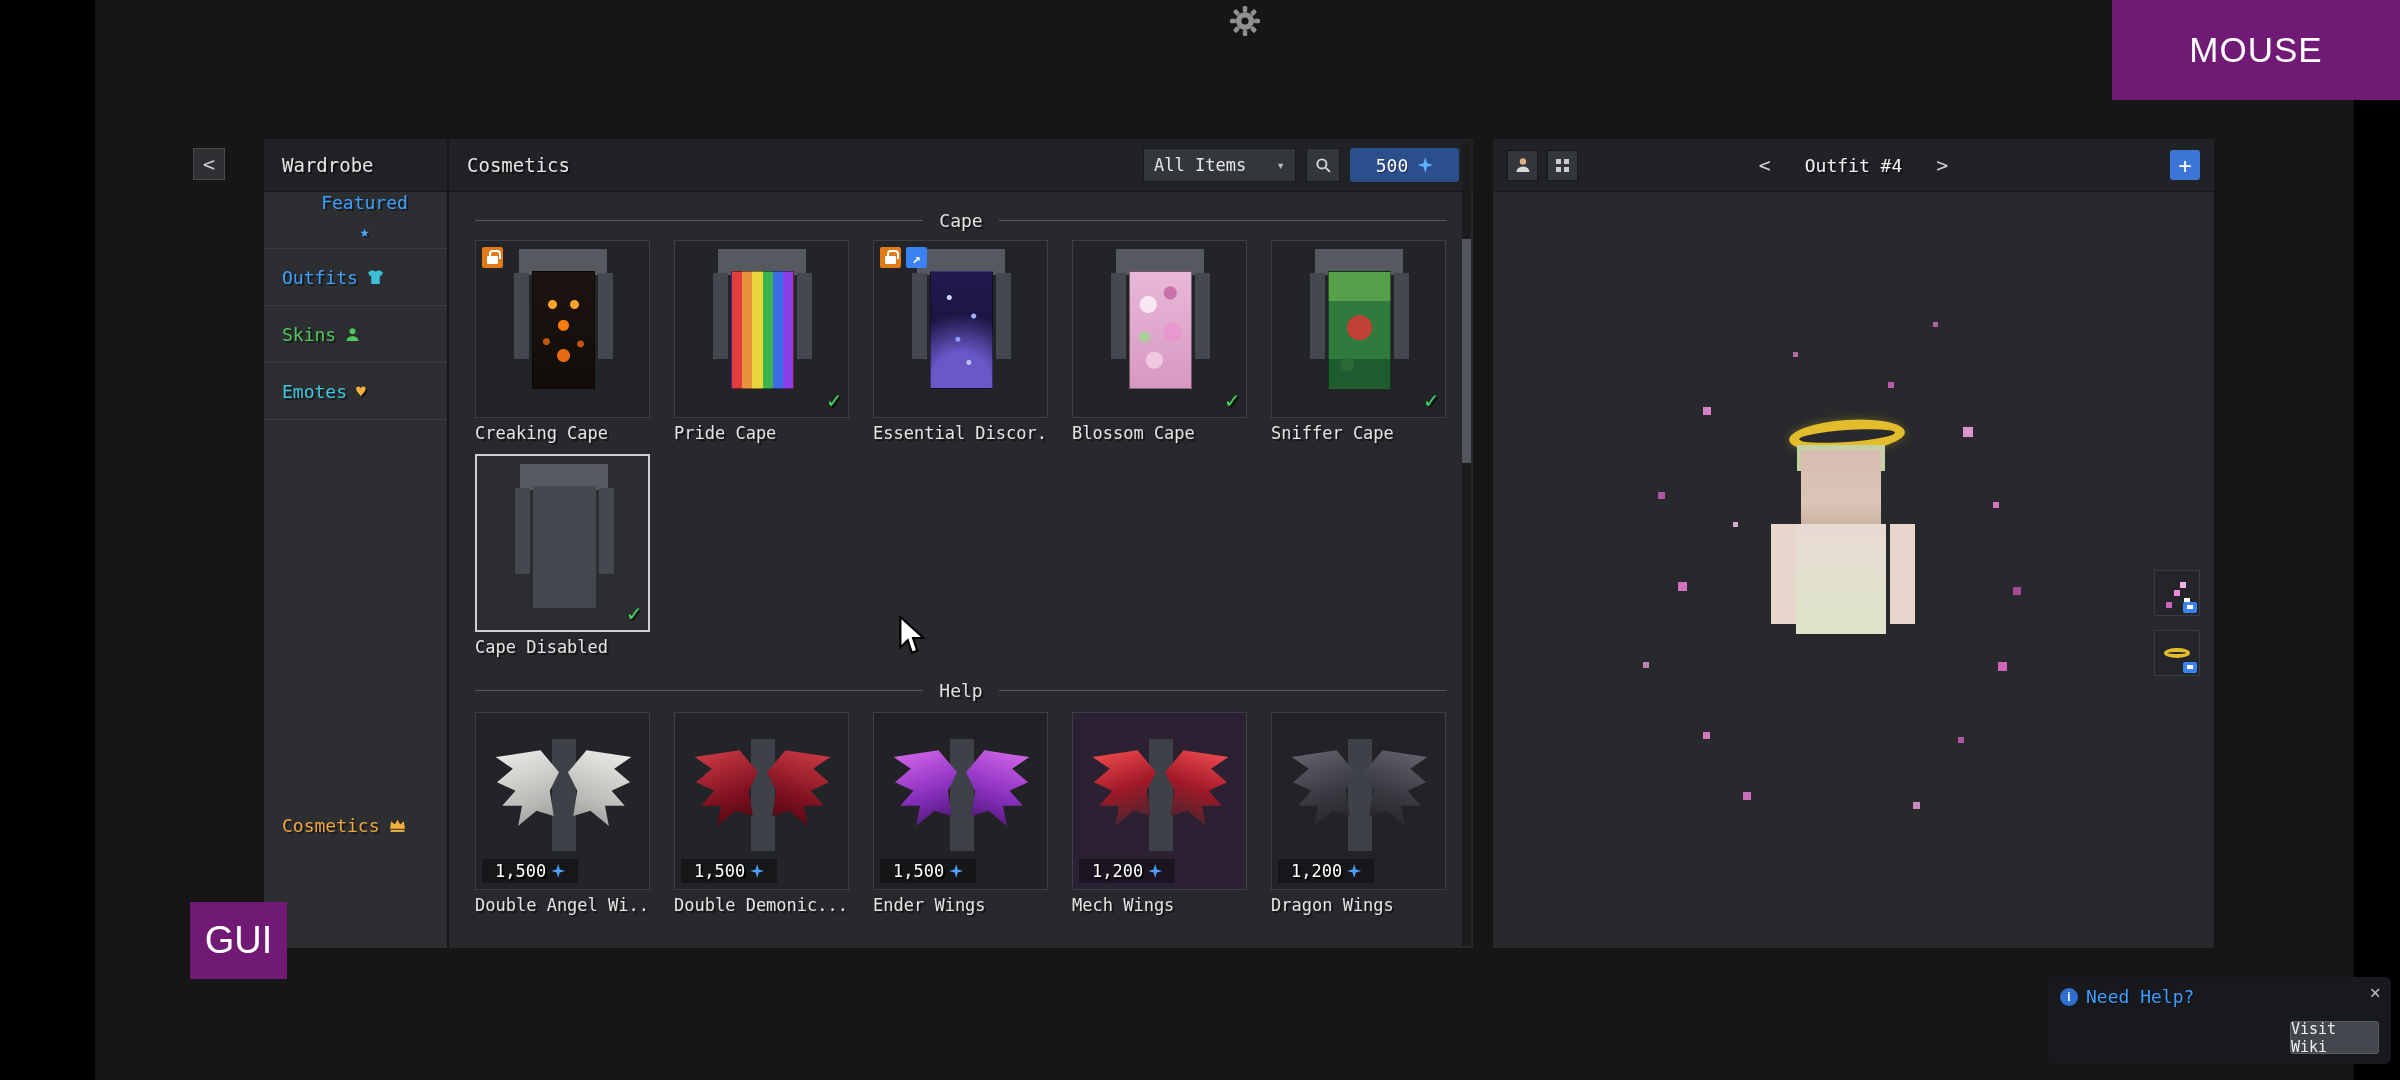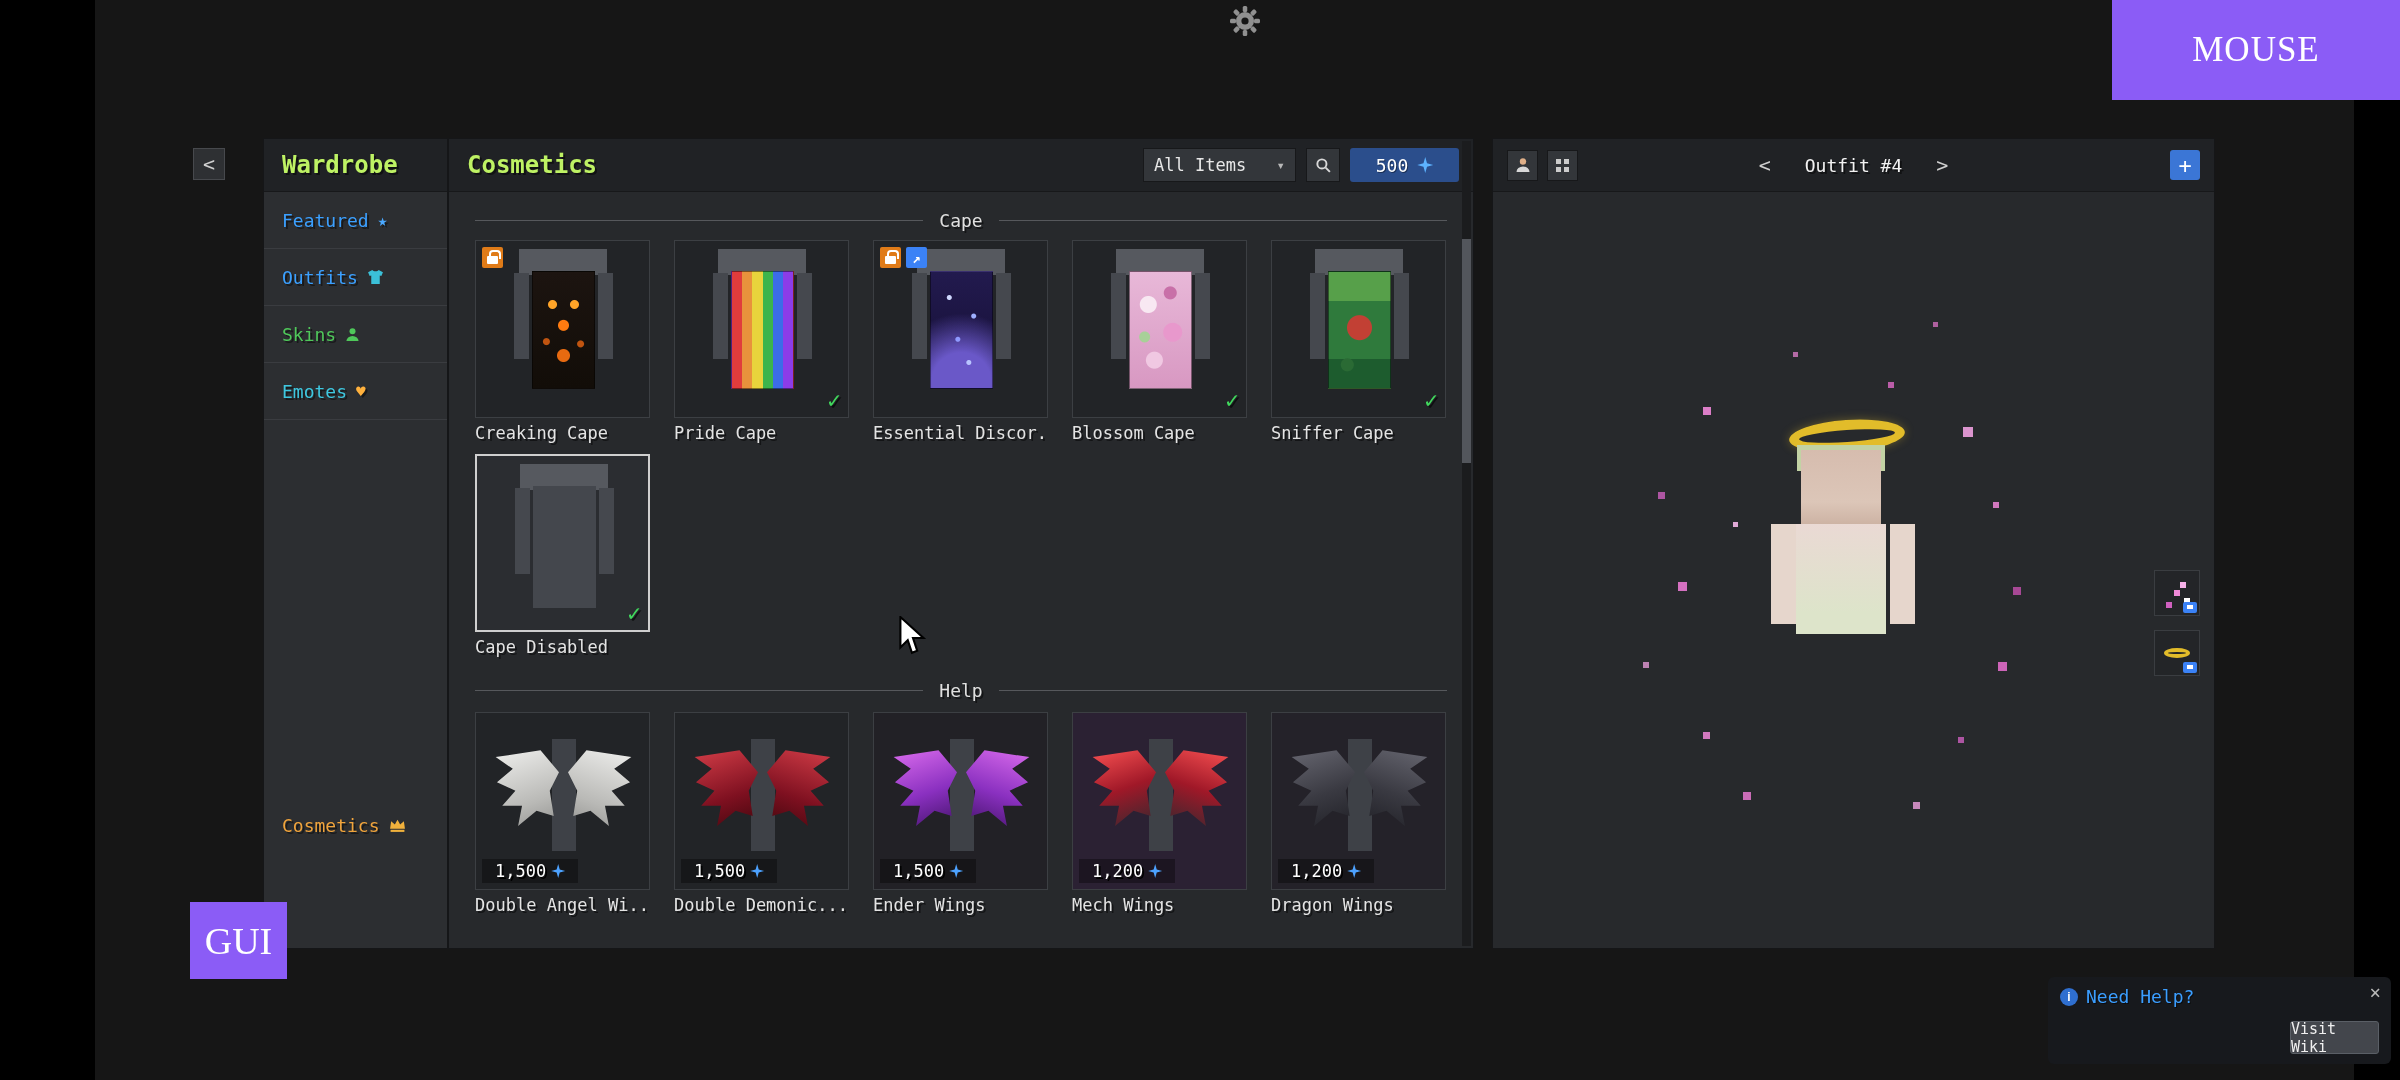--- a/index.html
+++ b/index.html
@@ -4,44 +4,44 @@
 <style>
   * { margin:0; padding:0; box-sizing:border-box; }
   html,body { background:#000; }
   #stage {
     position:relative; width:2400px; height:1080px; overflow:hidden;
     background:#000; font-family:"DejaVu Sans Mono", monospace; color:#e8e8e8;
   }
   .game-area { position:absolute; left:95px; top:0; width:2259px; height:1080px; background:#161616; }
 
   
-  .annot { position:absolute; background:#8b5cf6; display:flex; align-items:center; justify-content:center;
-           font-family:Liberation Serif, serif; color:#ffffff; z-index:60; }
+  .annot { position:absolute; background:#701a75; display:flex; align-items:center; justify-content:center;
+           font-family:Liberation Sans, sans-serif; color:#ffffff; z-index:60; }
   .mouse-box { right:0; top:0; width:288px; height:100px; font-size:35px; letter-spacing:1px; }
   .gui-box { left:190px; top:902px; width:97px; height:77px; font-size:38px; }
 
   
   .gear-btn { position:absolute; left:1226px; top:2px; width:38px; height:38px; display:flex; align-items:center; justify-content:center; }
 
   
   .panel { position:absolute; background:#27292c; border:1px solid #151618; }
   .panel-header { height:53px; background:#202225; border-bottom:1px solid #17181a; display:flex; align-items:center; }
-  .hdr-title { font-size:24px; color:#bef264; font-weight:bold; text-shadow:2px 2px 0 rgba(0,0,0,.5); }
+  .hdr-title { font-size:19px; color:#e5e5e5; font-weight:normal; text-shadow:2px 2px 0 rgba(0,0,0,.5); }
 
   
   .back-btn { position:absolute; left:193px; top:148px; width:32px; height:32px; background:#2e3033; border:1px solid #47494d;
               color:#cfcfcf; font-size:20px; display:flex; align-items:center; justify-content:center; z-index:5; }
 
   
   .sidebar { left:263px; top:138px; width:185px; height:811px; background:#2c2e31; }
   .sidebar .panel-header { padding-left:18px; }
   .side-item { height:57px; display:flex; align-items:center; gap:9px; padding-left:18px;
                border-bottom:1px solid #3a3c40; font-size:18px; text-shadow:2px 2px 0 rgba(0,0,0,.45); }
   .side-item .si-icon { font-size:16px; display:flex; align-items:center; }
-  .side-item.featured { color:#3ba0ff; } .side-item.featured .si-icon { color:#4aa8ff; }
+  .side-item.featured { color:#3ba0ff;flex-direction:column; } .side-item.featured .si-icon { color:#4aa8ff; }
   .side-item.outfits  { color:#3ba0ff; }
   .side-item.skins    { color:#4fc75a; }
   .side-item.emotes   { color:#3ec8e0; } .side-item.emotes .si-icon { color:#ffb13d; }
   .side-item.cosmetics{ color:#f0a43c; }
 
   
   .cosmetics { left:448px; top:138px; width:1026px; height:811px; }
   .cosmetics .panel-header { padding:0 14px 0 18px; justify-content:space-between; }
   .hdr-controls { display:flex; gap:10px; align-items:center; }
   .dropdown { width:153px; height:34px; background:#33363a; border:1px solid #17181a; display:flex; align-items:center;

